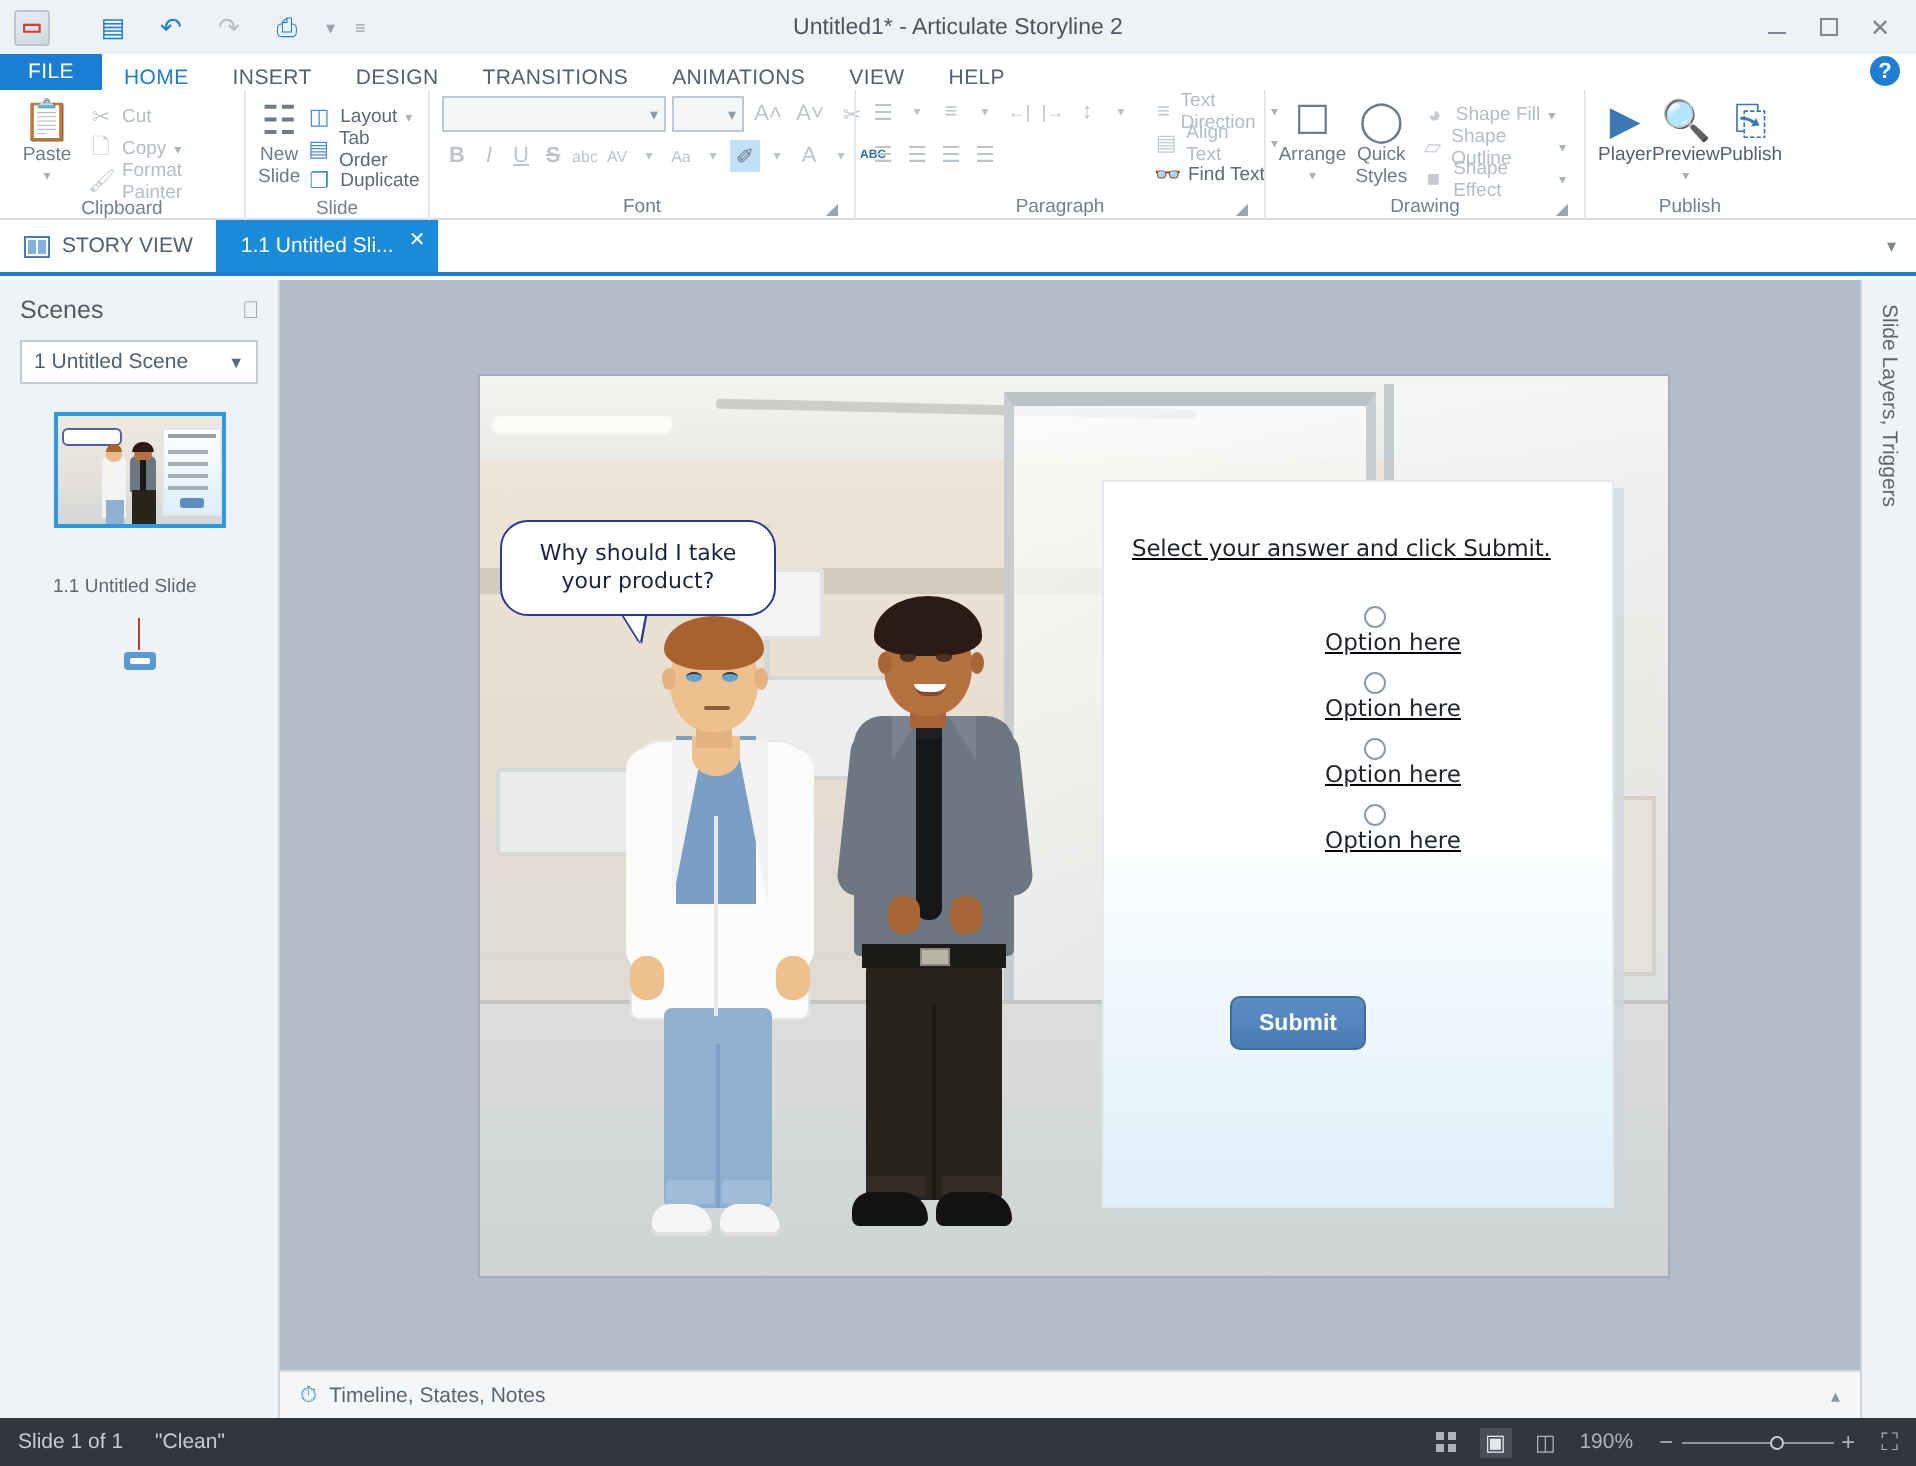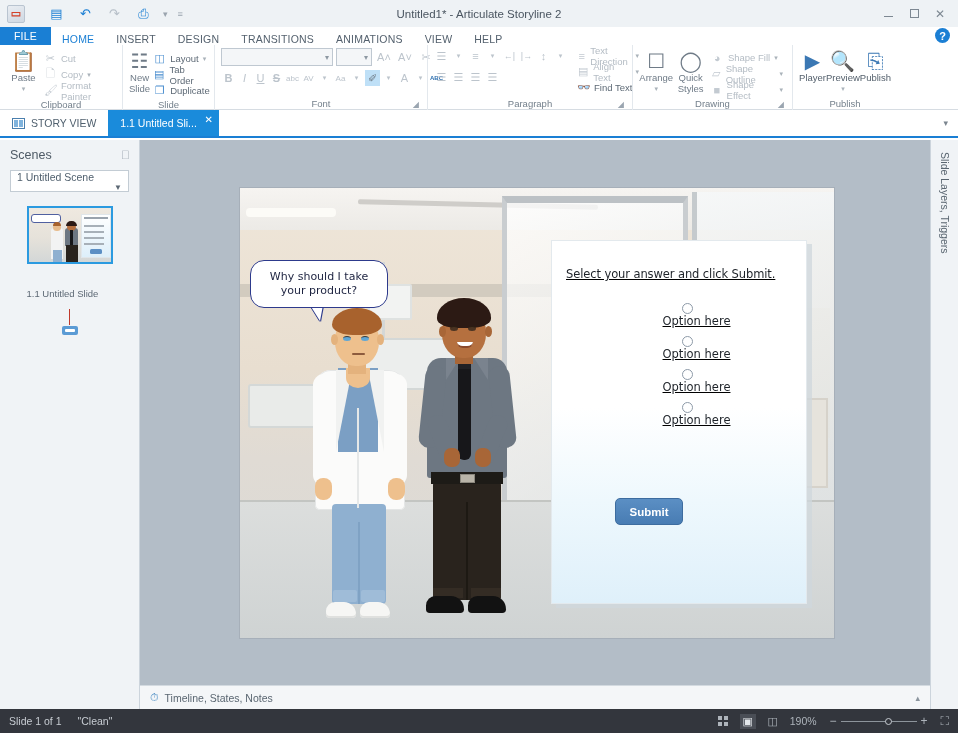--- a/index.html
+++ b/index.html
@@ -146,22 +146,22 @@
     background: #f0f3f6; border-right: 1px solid #ccd4dc;
   }
   .lp-header {
     display: flex; align-items: center; justify-content: space-between;
     padding: 8px 10px 2px 10px;
   }
   .lp-title { font-size: 12.5px; color: #4e5a66; }
   .lp-hicon { font-size: 12px; color: #8e99a3; }
   .scene-select {
     margin: 6px 10px 0 10px; height: 22px; background: #fff;
-    border: 1px solid #c3ccd4; display: flex; align-items: flex-start;
-    padding: 0 6px; font-size: 10.5px; color: #50606e; flex-direction: column;
+    border: 1px solid #c3ccd4; display: flex; align-items: center;
+    padding: 0 6px; font-size: 10.5px; color: #50606e;
   }
   .scene-select .cv { margin-left: auto; font-size: 8px; color: #5c6874; }
   .thumbwrap { margin: 14px auto 0 auto; width: 86px; }
   .thumb {
     width: 86px; height: 58px; border: 2px solid #2b9ae0; background: #cfd9df;
     position: relative; overflow: hidden;
   }
   .thumb-label { text-align: left; margin-top: 24px; font-size: 9.5px; color: #5c6874; }
   .trigger-stem { width: 1px; height: 16px; background: #c0392b; margin: 10px auto 0 auto; }
   .trigger-chip {

